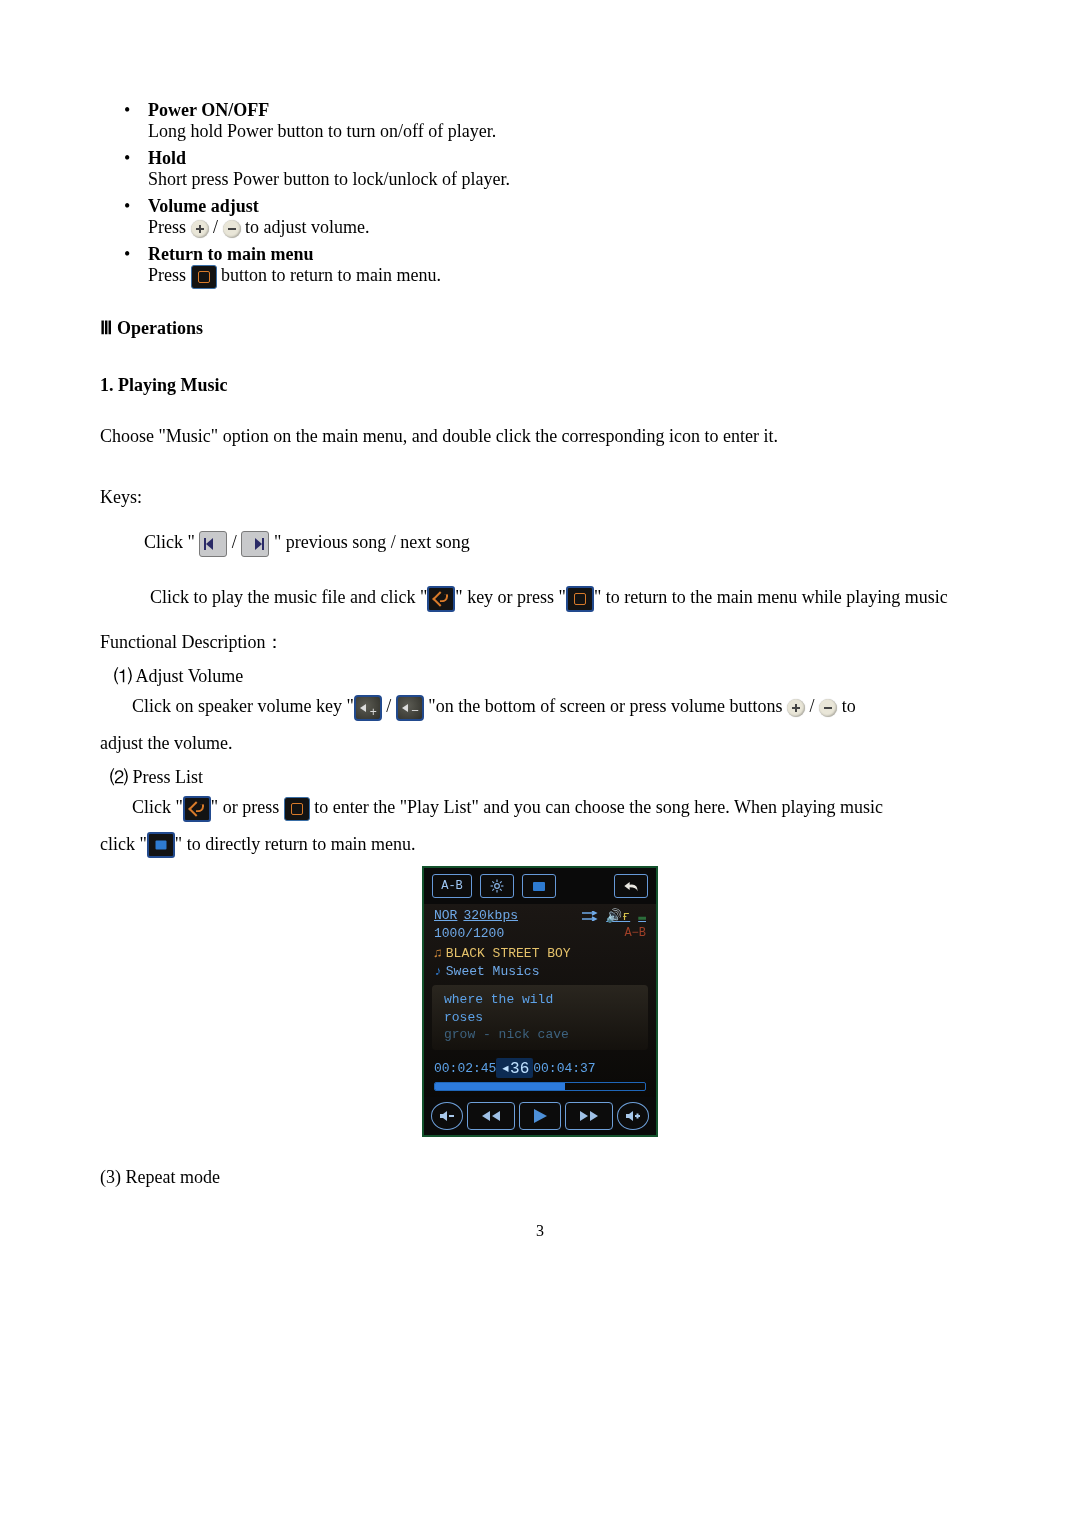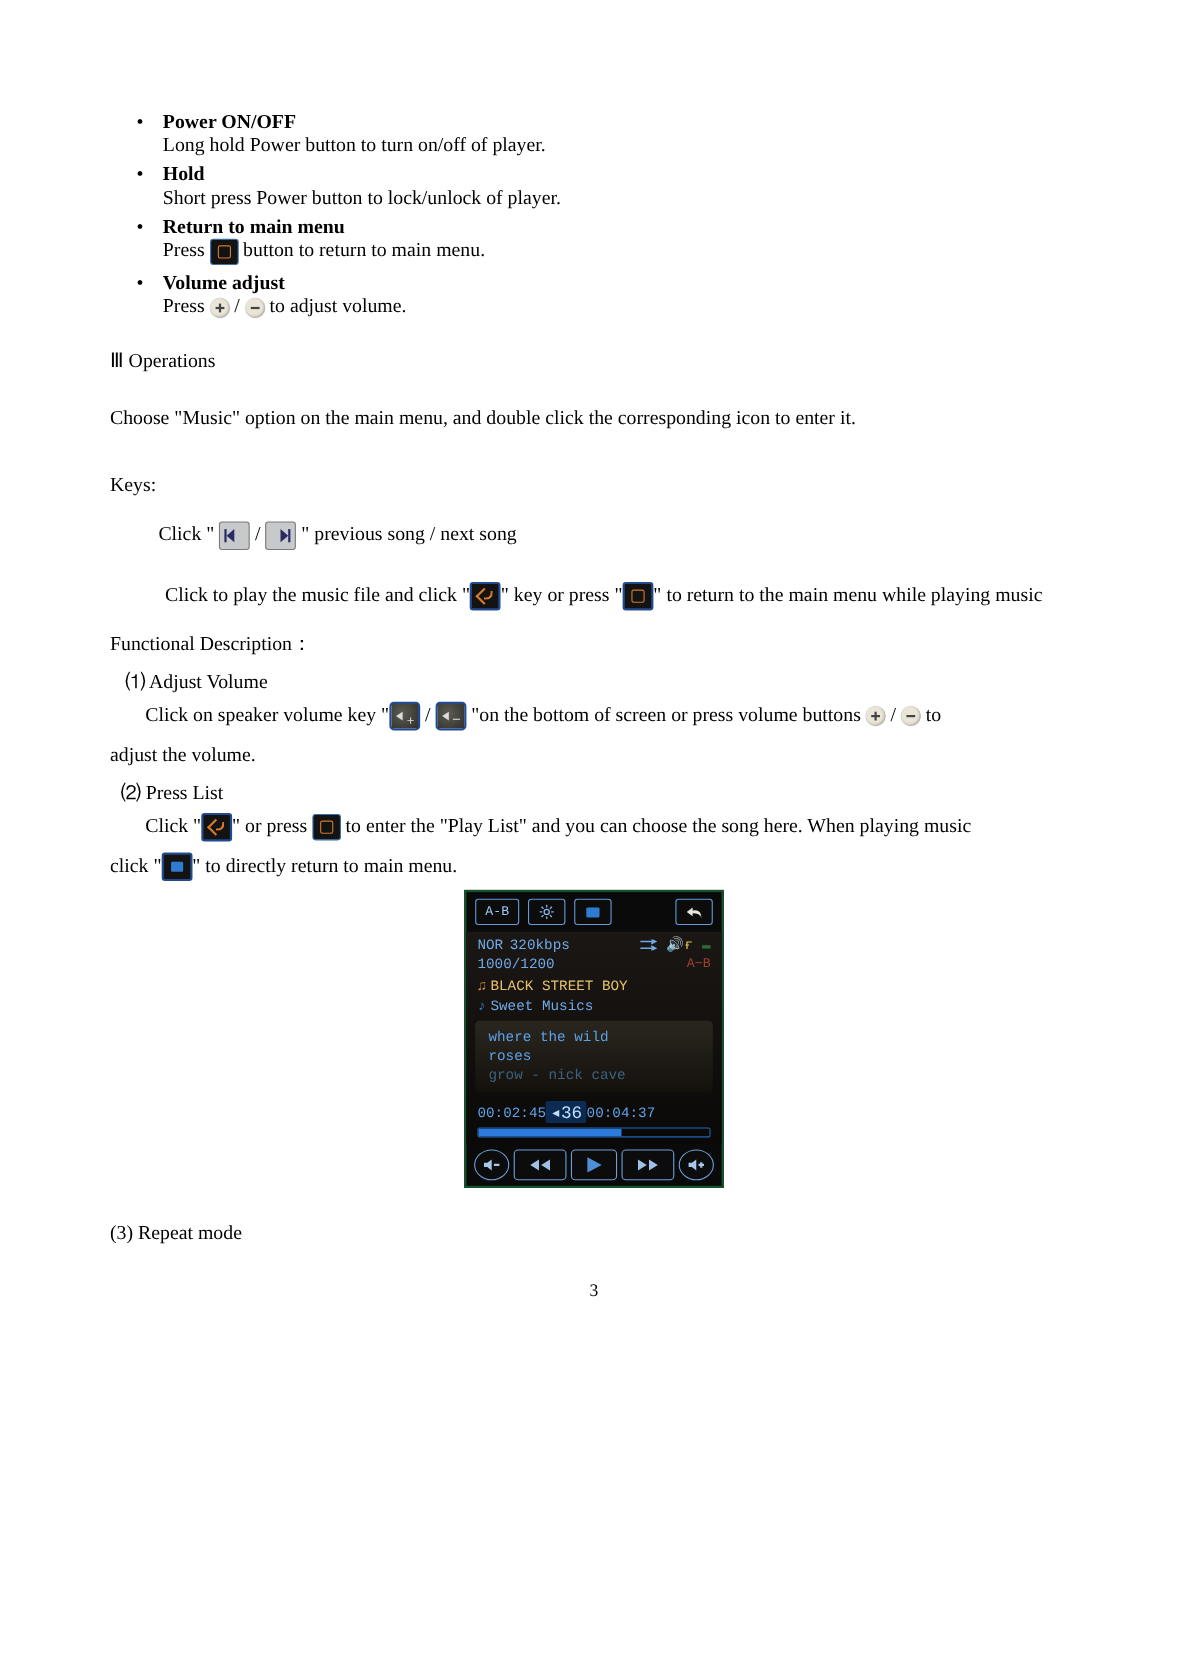--- a/index.html
+++ b/index.html
@@ -30,21 +30,21 @@
   content: "•";
   position: absolute;
   left: 24px;
   top: 0;
   font-size: 18px;
 }
 .bold {
   font-weight: bold;
 }
 .section-heading {
-  font-weight: normal;
+  font-weight: bold;
   margin: 28px 0 30px 0;
 }
 .subsection {
   font-weight: bold;
   margin: 36px 0 30px 0;
 }
 .para {
   margin: 16px 0 40px 0;
 }
 .keys-label {
@@ -274,23 +274,24 @@
   width: 12px; height: 9px; background:#2e7bd1; border-radius:1px;
 }
 .pt-back { width: 32px; margin-left: auto; }
 .pt-back svg { display:block; }
 .player-body {
   padding: 4px 10px 6px 10px;
   background: linear-gradient(#1b1714, #0a0907);
 }
 .pb-row1 {
   display: flex;
-  align-items: flex-end;
+  align-items: flex-start;
   gap: 6px;
   color: #6fa9e8;
+  text-decoration: underline;
 }
 .pb-row1 .r { margin-left: auto; display:flex; gap:8px; align-items:center; color:#6fa9e8; }
 .pb-count { color: #6fa9e8; margin-top: 2px; }
 .pb-ab2 { color: #a04028; font-size: 12px; text-align: right; margin-top:-15px;}
 .pb-track { color: #e5c26a; margin-top: 6px; }
 .pb-track .note { color: #d08a3b; margin-right: 4px; }
 .pb-sub { color: #6fa9e8; margin-top: 3px; }
 .pb-sub .note { color: #2e7bd1; margin-right: 4px; }
 .pb-lyrics {
   margin: 6px -2px 8px -2px;
@@ -357,37 +358,38 @@
   <ul class="outer">
     <li>
       <span class="bold">Power ON/OFF</span><br>
       <span>Long hold Power button to turn on/off of player.</span>
     </li>
     <li>
       <span class="bold">Hold</span><br>
       <span>Short press Power button to lock/unlock of player.</span>
     </li>
     <li>
-      <span class="bold">Return to main menu</span><br>
-      <span>Press  </span>
-      <span class="icon icon-rect menu"></span>
-      <span>  button to return to main menu.</span>
-    </li>
-    <li>
       <span class="bold">Volume adjust</span><br>
       <span>Press </span>
       <span class="icon icon-circle plus"></span>
       <span> / </span>
       <span class="icon icon-circle minus"></span>
       <span>  to adjust volume.</span>
     </li>
+    <li>
+      <span class="bold">Return to main menu</span><br>
+      <span>Press  </span>
+      <span class="icon icon-rect menu"></span>
+      <span>  button to return to main menu.</span>
+    </li>
   </ul>
 
   <div class="section-heading">Ⅲ Operations</div>
 
+  <div class="subsection">1. Playing Music</div>
 
   <div class="para">Choose "Music" option on the main menu, and double click the corresponding icon to enter it.</div>
 
   <div class="keys-label">Keys:</div>
 
   <div class="keys-row">
     <span>Click "  </span>
     <span class="skip-btn prev"></span>
     <span>  /  </span>
     <span class="skip-btn next"></span>

